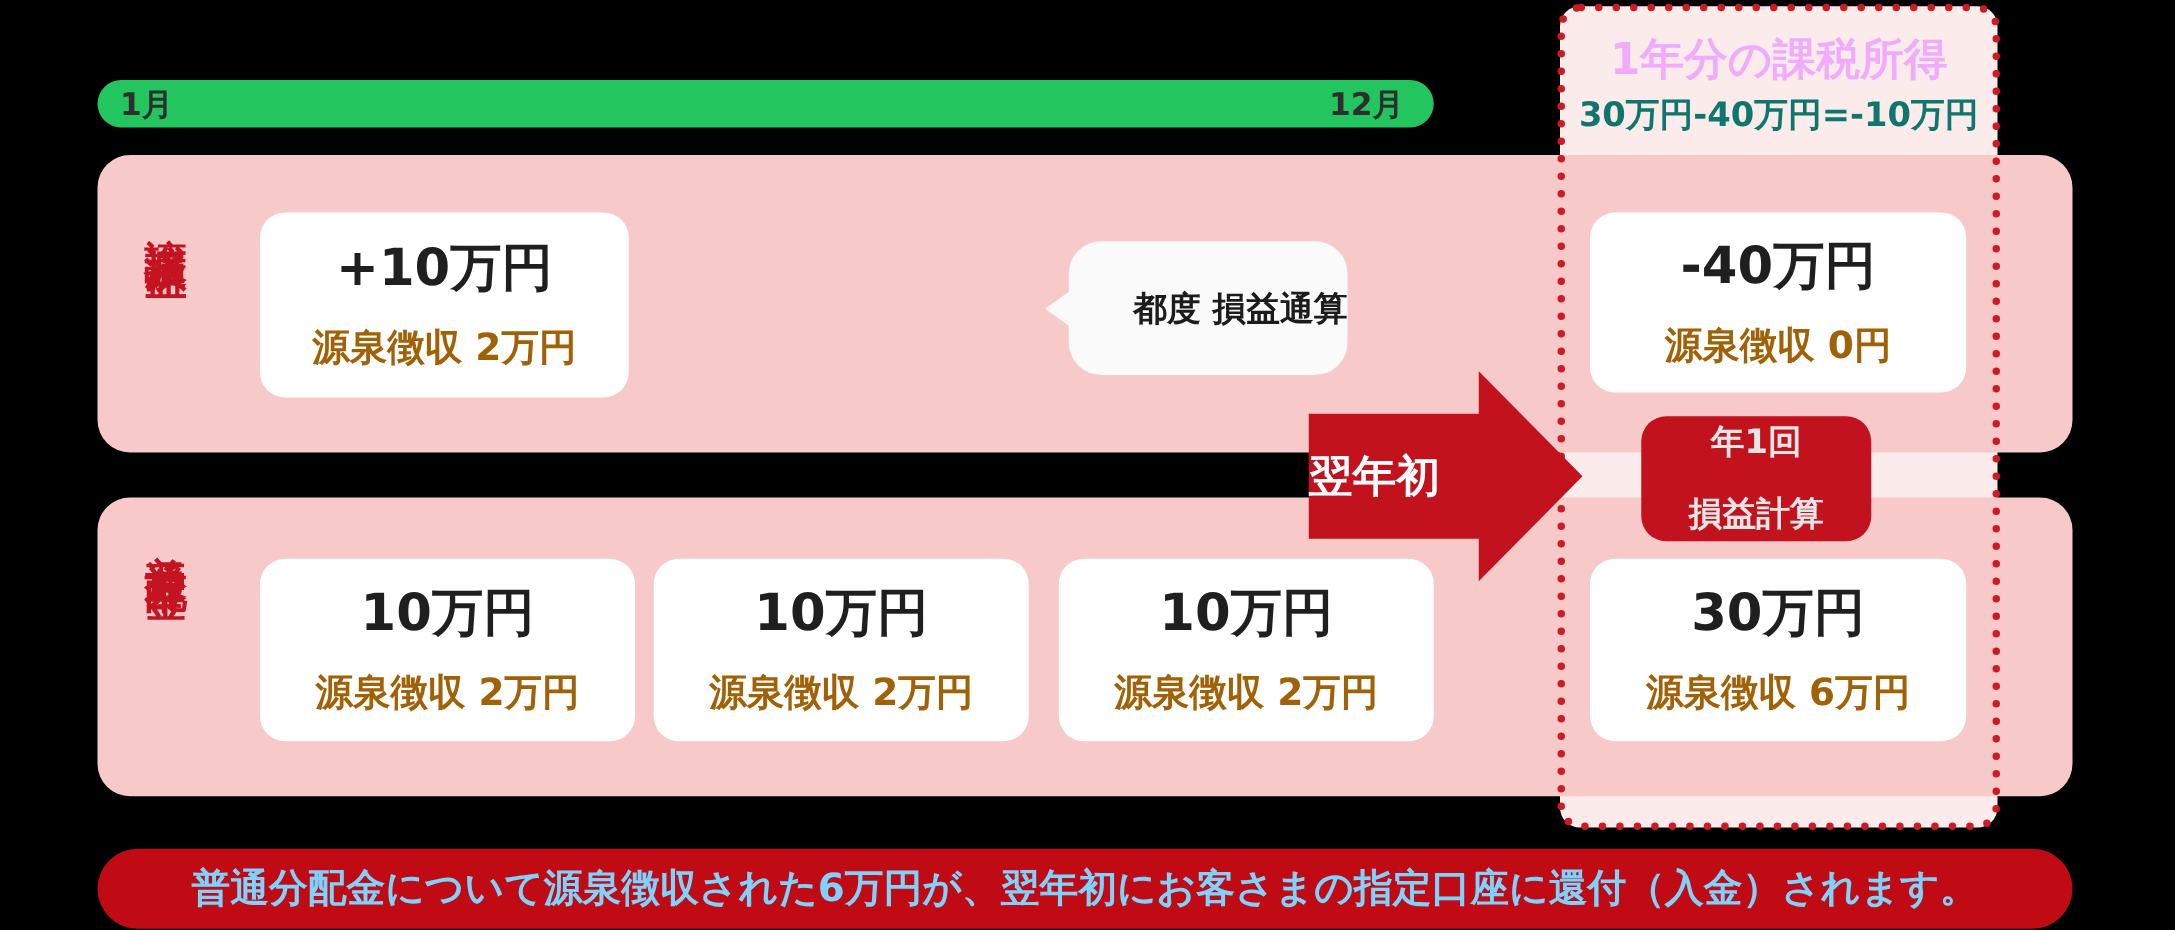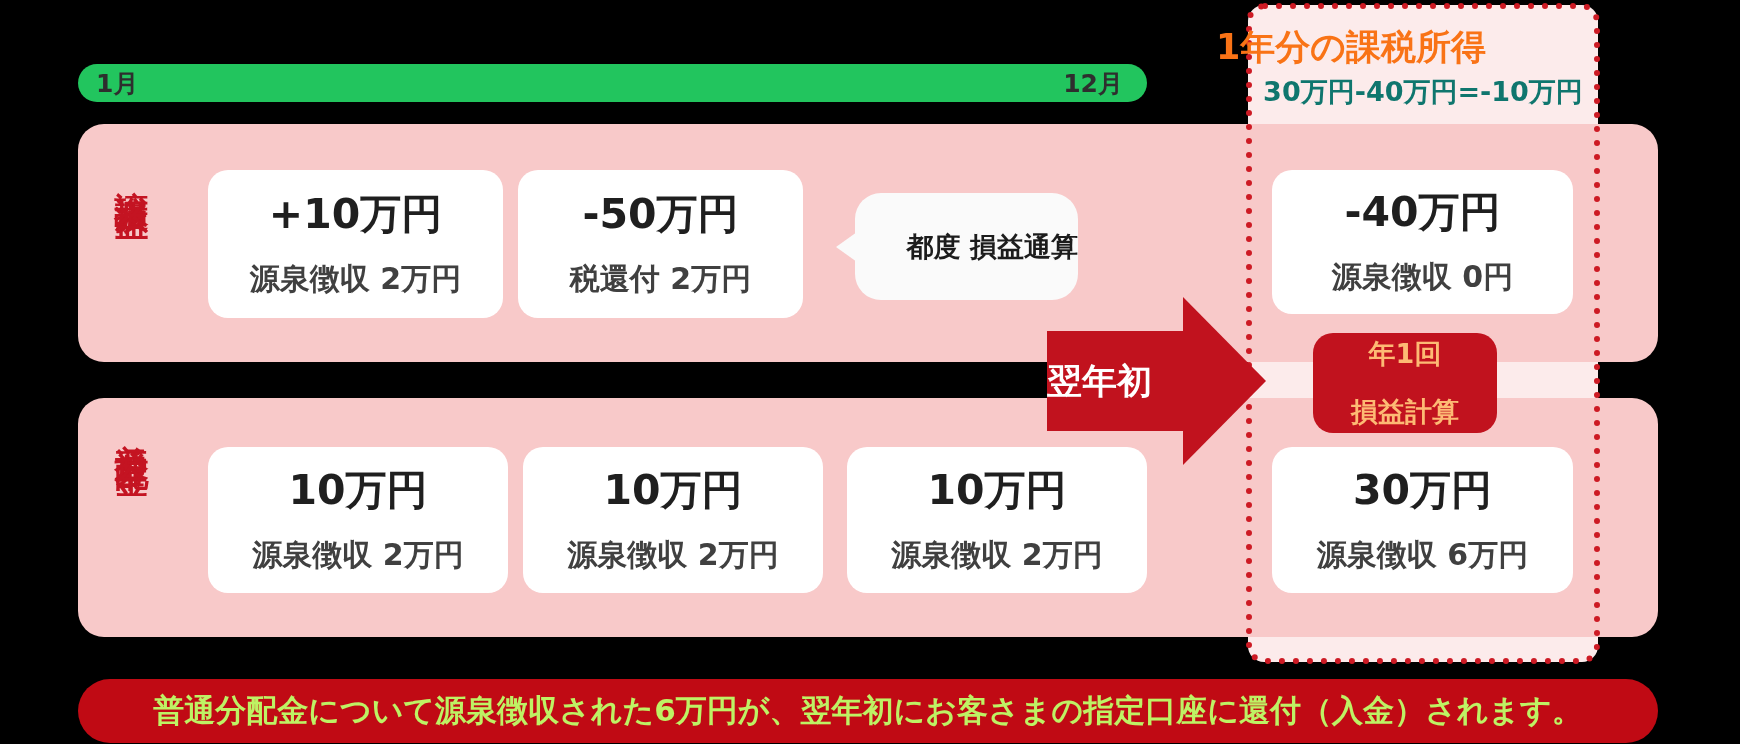--- a/index.html
+++ b/index.html
@@ -14,22 +14,22 @@
     justify-content:space-between;padding:0 24px 0 18px;box-sizing:border-box;
     color:#2e2e2e;font-size:25px;z-index:3;
   }
   
   .panel-fill{
     position:absolute;left:1248px;top:5px;width:350px;height:657px;
     background:#fcebeb;border-radius:16px;z-index:1;
   }
   .panel-border{position:absolute;left:1245px;top:2px;width:356px;height:663px;z-index:6;pointer-events:none;}
   .panel-title{
-    position:absolute;left:1176px;top:24px;width:350px;text-align:center;
-    font-size:35px;color:#f97316;z-index:7;
+    position:absolute;left:1248px;top:24px;width:350px;text-align:center;
+    font-size:35px;color:#f0abfc;z-index:7;
   }
   .panel-formula{
     position:absolute;left:1248px;top:74px;width:350px;text-align:center;
     font-size:27px;color:#0f766e;z-index:7;
   }
   
   .band{position:absolute;left:78px;width:1580px;background:#f8c9c9;border-radius:26px;z-index:2;}
   .band.gains{top:124px;height:238px;}
   .band.dist{top:398px;height:239px;}
   
@@ -38,21 +38,21 @@
     font-size:34px;letter-spacing:5px;color:#c41422;z-index:3;text-align:center;
   }
   .vlabel.gains{top:163px;}
   .vlabel.dist{top:416px;}
   
   .box{
     position:absolute;background:#fff;border-radius:20px;display:flex;
     flex-direction:column;align-items:center;justify-content:center;gap:29px;z-index:3;
   }
   .amount{font-size:41px;color:#1f1f1f;line-height:1;}
-  .note{font-size:30px;color:#404040;line-height:1;}
+  .note{font-size:30px;color:#a16207;line-height:1;}
   
   .bubble{
     position:absolute;left:855px;top:193px;width:223px;height:107px;background:#fafafa;
     border-radius:26px;display:flex;align-items:center;justify-content:flex-end;
     font-size:27px;color:#1c1c1c;z-index:3;
   }
   .bubble-tail{
     position:absolute;left:-19px;top:50%;transform:translateY(-50%);width:0;height:0;
     border-top:15px solid transparent;border-bottom:15px solid transparent;
     border-right:21px solid #fafafa;
@@ -64,27 +64,27 @@
   }
   .arrow-head{
     position:absolute;left:1183px;top:297px;width:0;height:0;
     border-top:84px solid transparent;border-bottom:84px solid transparent;
     border-left:83px solid #c1121e;z-index:7;
   }
   
   .badge{
     position:absolute;left:1313px;top:333px;width:184px;height:100px;background:#c1121e;
     border-radius:20px;display:flex;flex-direction:column;align-items:center;
-    justify-content:center;color:#fdba74;font-size:27px;line-height:1.35;z-index:5;text-align:center;gap:22px;
+    justify-content:center;color:#e5e5e5;font-size:27px;line-height:1.35;z-index:5;text-align:center;gap:22px;
   }
   
   .banner{
     position:absolute;left:78px;top:679px;width:1580px;height:64px;background:#c00a14;
     border-radius:32px;display:flex;align-items:center;justify-content:center;
-    color:#bef264;font-size:31px;z-index:3;
+    color:#7dd3fc;font-size:31px;z-index:3;
   }
 </style>
 </head>
 <body>
 
 <div class="stage">
 
   <div class="timeline">
     <span>1月</span>
     <span>12月</span>
@@ -99,24 +99,20 @@
 
   <div class="band gains"></div>
   <div class="band dist"></div>
 
   <div class="vlabel gains">譲渡損益</div>
   <div class="vlabel dist">普通分配金</div>
 
   <div class="box" style="left:208px;top:170px;width:295px;height:148px">
     <div class="amount">+10万円</div>
     <div class="note">源泉徴収 2万円</div>
-  </div>
-  <div class="box" style="left:518px;top:170px;width:285px;height:148px">
-    <div class="amount">-50万円</div>
-    <div class="note">税還付 2万円</div>
   </div>
   <div class="bubble">
     <span class="bubble-tail"></span>
     <span>都度 損益通算</span>
   </div>
   <div class="box" style="left:1272px;top:170px;width:301px;height:144px">
     <div class="amount">-40万円</div>
     <div class="note">源泉徴収 0円</div>
   </div>
 

